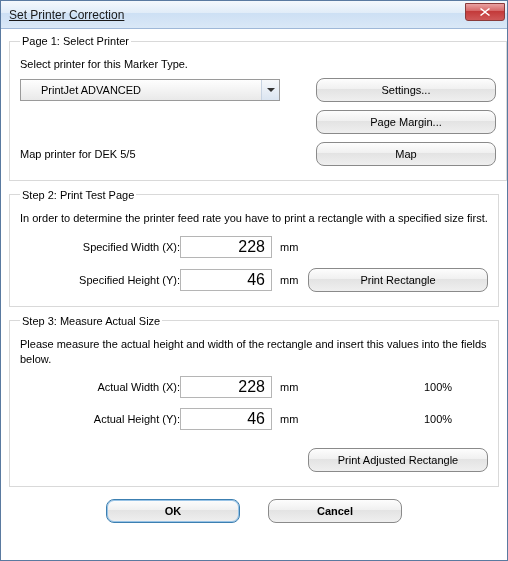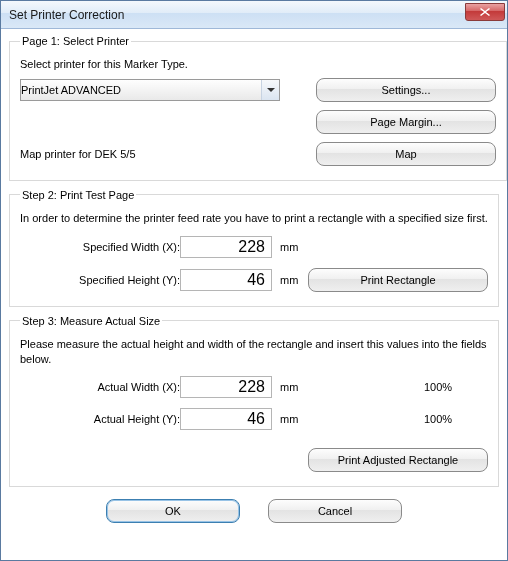--- a/index.html
+++ b/index.html
@@ -27,20 +27,21 @@
     border-bottom: 1px solid #9fb8d8;
     display: flex;
     align-items: center;
     padding: 0 2px 0 8px;
     position: relative;
   }
   .titlebar-title {
     color: #1a1a1a;
     font-size: 12px;
     flex: 1;
+    text-decoration: underline;
   }
   .close-btn {
     width: 40px;
     height: 18px;
     background: linear-gradient(to bottom, #e9a1a1 0%, #d56565 45%, #c33a3a 46%, #cf5858 100%);
     border: 1px solid #8a3a3a;
     border-radius: 0 0 3px 3px;
     margin-top: -6px;
     display: flex;
     align-items: center;
@@ -103,21 +104,21 @@
     width: 260px;
     height: 22px;
   }
   .select-wrap select {
     width: 100%;
     height: 22px;
     border: 1px solid #9a9a9a;
     background: linear-gradient(to bottom,#fefefe,#e9e9e9);
     font-family: inherit;
     font-size: 11px;
-    padding-left: 0;
+    padding-left: 20px;
     appearance: none;
     -webkit-appearance: none;
   }
   .select-wrap .arrow {
     position: absolute;
     right: 1px;
     top: 1px;
     bottom: 1px;
     width: 18px;
     background: linear-gradient(to bottom,#f6f8fb,#dbe5f1);
@@ -138,21 +139,21 @@
     height: 24px;
     border: 1px solid #8a8a8a;
     background: linear-gradient(to bottom,#fdfdfd 0%, #f0f0f0 45%, #e3e3e3 46%, #efefef 100%);
     border-radius: 8px;
     font-family: inherit;
     font-size: 11px;
     cursor: pointer;
     padding: 0 8px;
   }
   .btn.wide { width: 180px; }
-  .btn.med { width: 134px; }
+  .btn.med { width: 134px; font-weight: bold; }
   .btn.default {
     border: 1px solid #3c7fb1;
     box-shadow: 0 0 0 1px #98c3e6 inset;
   }
   .right-btn-col {
     margin-left: auto;
   }
   .bottom-bar {
     display: flex;
     justify-content: center;

